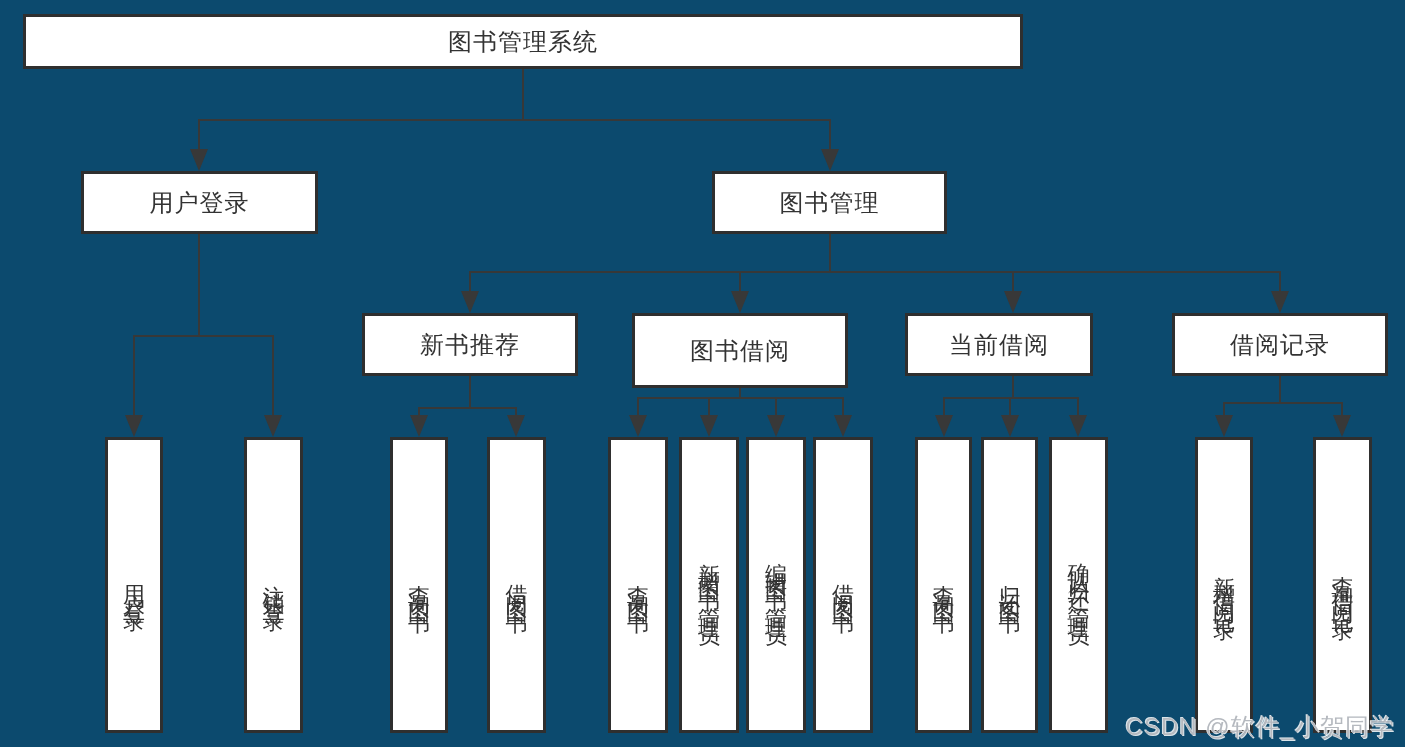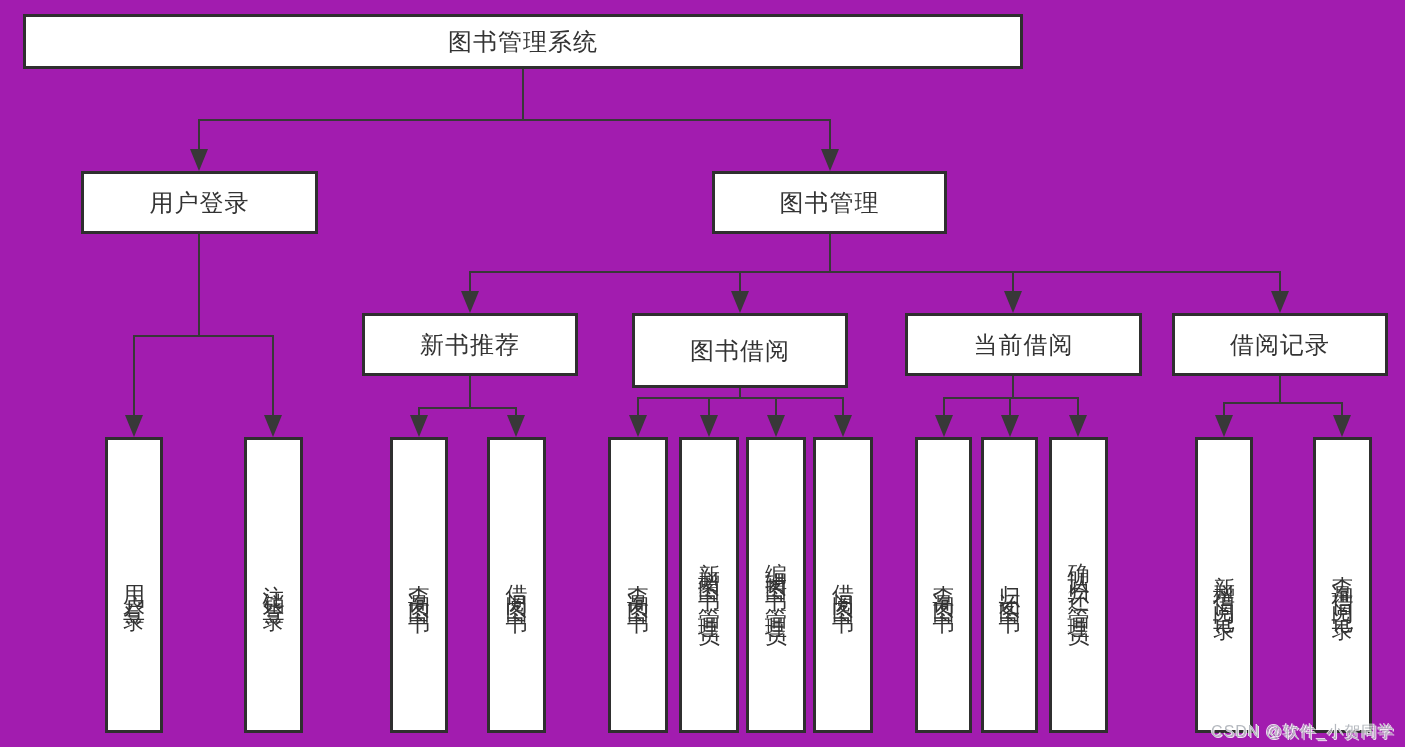--- a/index.html
+++ b/index.html
@@ -1,19 +1,19 @@
 <!DOCTYPE html>
 <html><head>
 <meta charset="utf-8">
 <style>
   html,body{margin:0;padding:0;background:#fff;}
   .stage{
     position:relative;
     width:1405px;height:747px;
-    background:#a21caf;
+    background:#0c4a6e;
     font-family:"Liberation Sans", sans-serif;
     overflow:hidden;
   }
   .box{
     position:absolute;
     box-sizing:border-box;
     background:#ffffff;
     border:3px solid #2f2f2f;
     display:flex;
     align-items:center;
@@ -35,21 +35,21 @@
   }
   .wires{
     position:absolute;
     left:0;top:0;
     pointer-events:none;
   }
   .watermark{
     position:absolute;
     right:10px;
     bottom:4px;
-    font-size:16px;
+    font-size:24px;
     color:#b5b9bf;
     letter-spacing:1px;
     z-index:5;
     text-shadow:1px 1px 0 rgba(255,255,255,.85), -1px -1px 0 rgba(255,255,255,.85);
     white-space:nowrap;
   }
 </style>
 </head>
 <body>
 
@@ -131,21 +131,21 @@
   <div class="box hbox" style="left:712px;top:171px;width:235px;height:63px">
     <span class="label">图书管理</span>
   </div>
 
   <div class="box hbox" style="left:362px;top:313px;width:216px;height:63px">
     <span class="label">新书推荐</span>
   </div>
   <div class="box hbox" style="left:632px;top:313px;width:216px;height:75px">
     <span class="label">图书借阅</span>
   </div>
-  <div class="box hbox" style="left:905px;top:313px;width:237px;height:63px">
+  <div class="box hbox" style="left:905px;top:313px;width:188px;height:63px">
     <span class="label">当前借阅</span>
   </div>
   <div class="box hbox" style="left:1172px;top:313px;width:216px;height:63px">
     <span class="label">借阅记录</span>
   </div>
 
   <div class="box vbox" style="left:105px;top:437px;width:58px;height:296px">
     <span class="label">用户登录</span>
   </div>
   <div class="box vbox" style="left:244px;top:437px;width:59px;height:296px">

